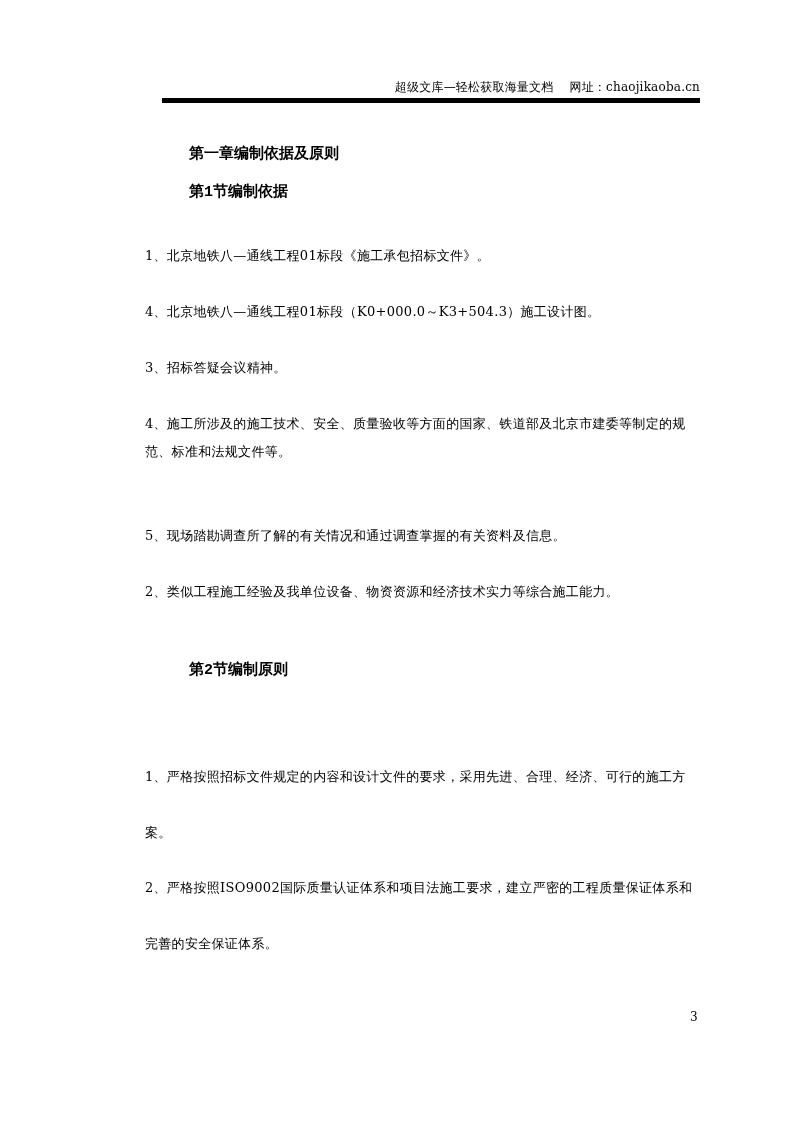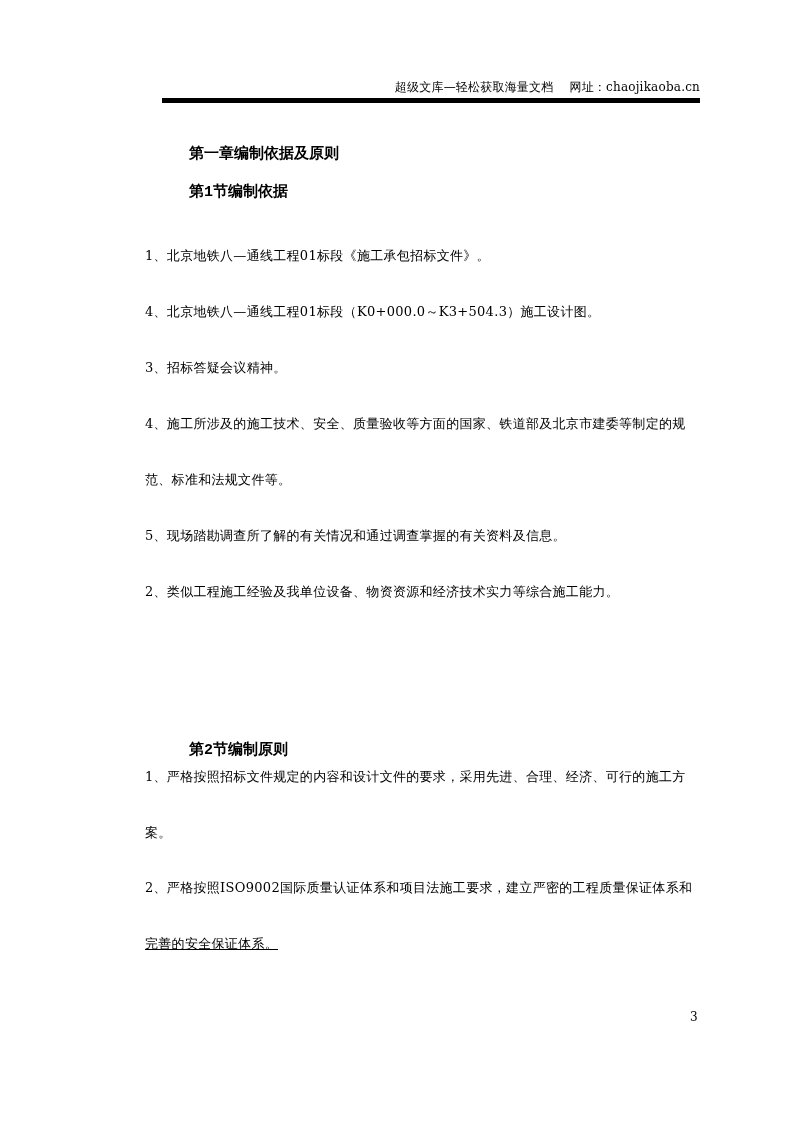--- a/index.html
+++ b/index.html
@@ -66,24 +66,24 @@
   </div>
 </div>
 
 <div class="heading" style="top:144px;">第一章编制依据及原则</div>
 <div class="heading" style="top:182px;">第1节编制依据</div>
 
 <div class="para" style="top:247px;">1、北京地铁八—通线工程01标段《施工承包招标文件》。</div>
 <div class="para" style="top:303px;">4、北京地铁八—通线工程01标段（K0+000.0～K3+504.3）施工设计图。</div>
 <div class="para" style="top:359px;">3、招标答疑会议精神。</div>
 <div class="para" style="top:415px;">4、施工所涉及的施工技术、安全、质量验收等方面的国家、铁道部及北京市建委等制定的规</div>
-<div class="para" style="top:471px;">范、标准和法规文件等。</div>
+<div class="para" style="top:443px;">范、标准和法规文件等。</div>
 <div class="para" style="top:527px;">5、现场踏勘调查所了解的有关情况和通过调查掌握的有关资料及信息。</div>
 <div class="para" style="top:583px;">2、类似工程施工经验及我单位设备、物资资源和经济技术实力等综合施工能力。</div>
 
-<div class="heading" style="top:740px;text-align:center;">第2节编制原则</div>
+<div class="heading" style="top:660px;text-align:center;">第2节编制原则</div>
 
 <div class="para" style="top:768px;">1、严格按照招标文件规定的内容和设计文件的要求，采用先进、合理、经济、可行的施工方</div>
 <div class="para" style="top:824px;">案。</div>
 <div class="para" style="top:879px;">2、严格按照ISO9002国际质量认证体系和项目法施工要求，建立严密的工程质量保证体系和</div>
-<div class="para" style="top:935px;text-decoration:underline;">完善的安全保证体系。</div>
+<div class="para" style="top:935px;">完善的安全保证体系。</div>
 
 <div class="page-number">3</div>
 
 </body></html>

